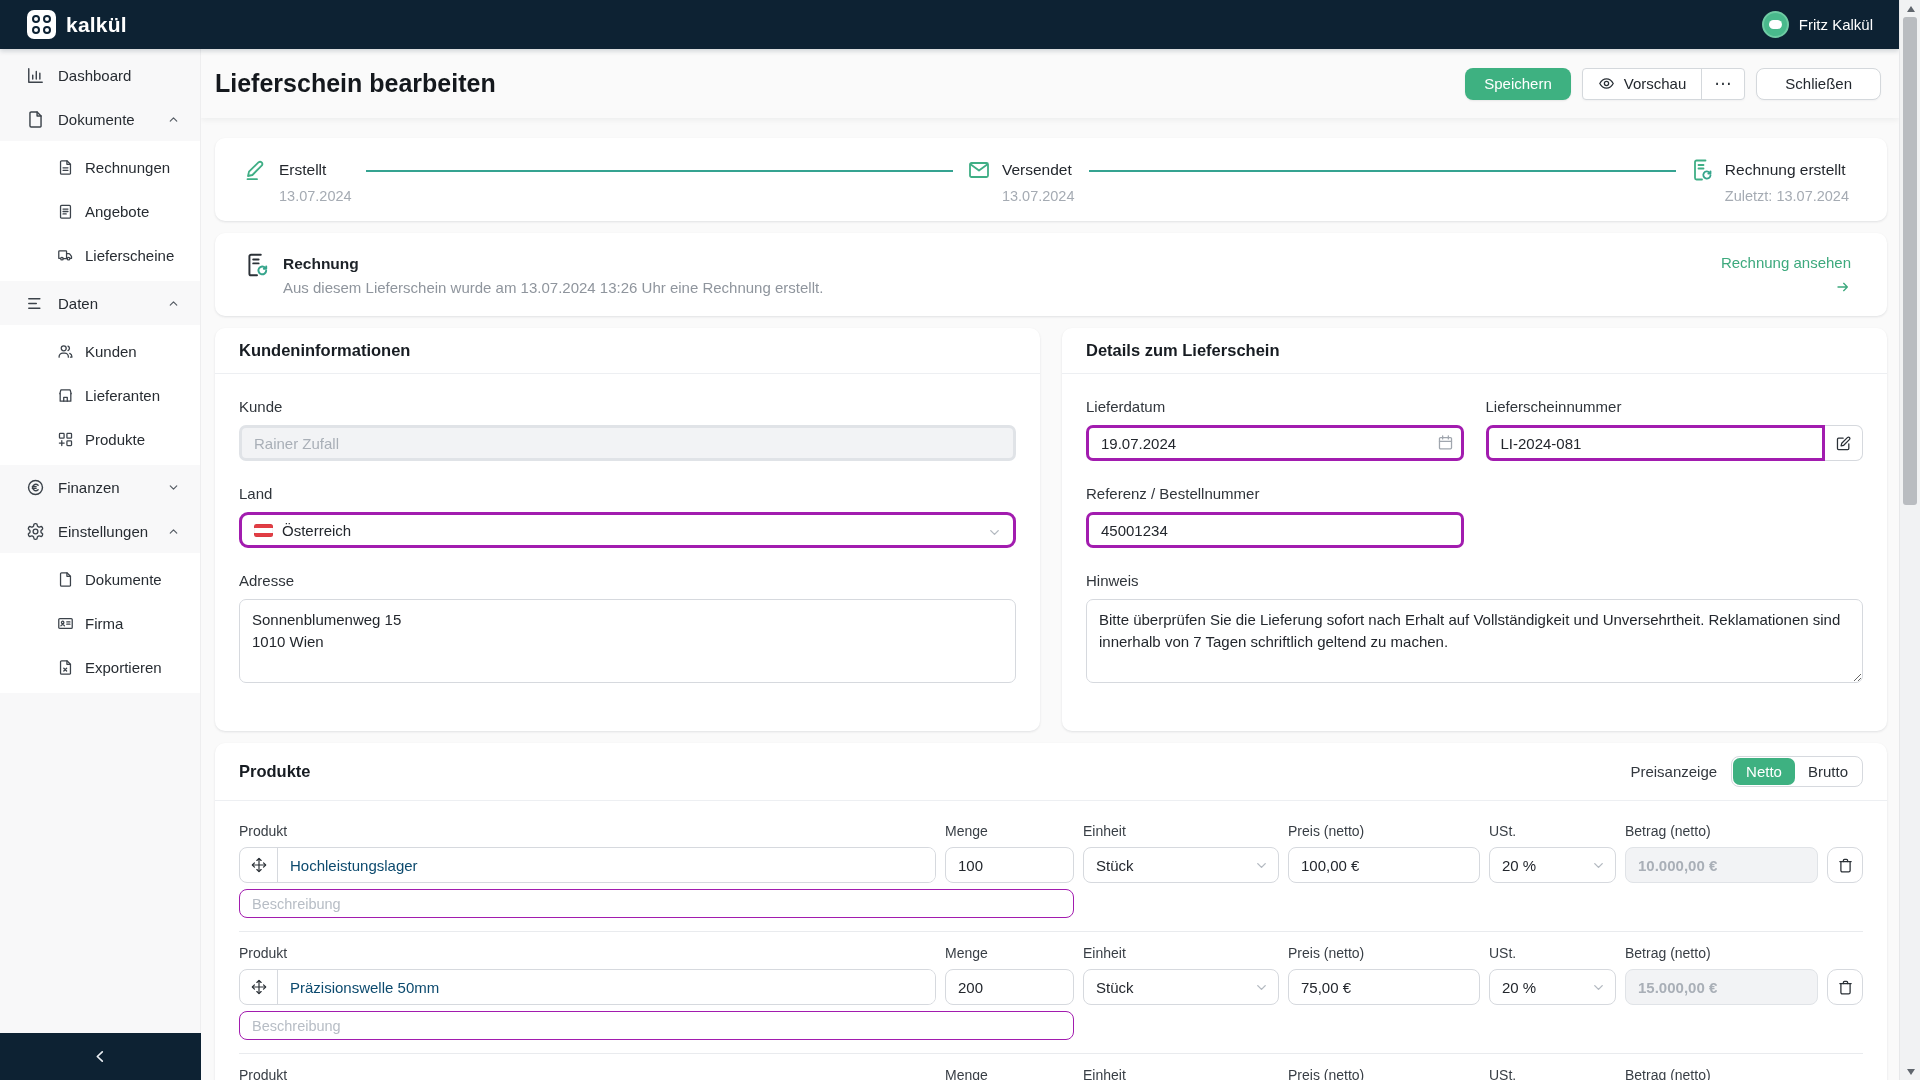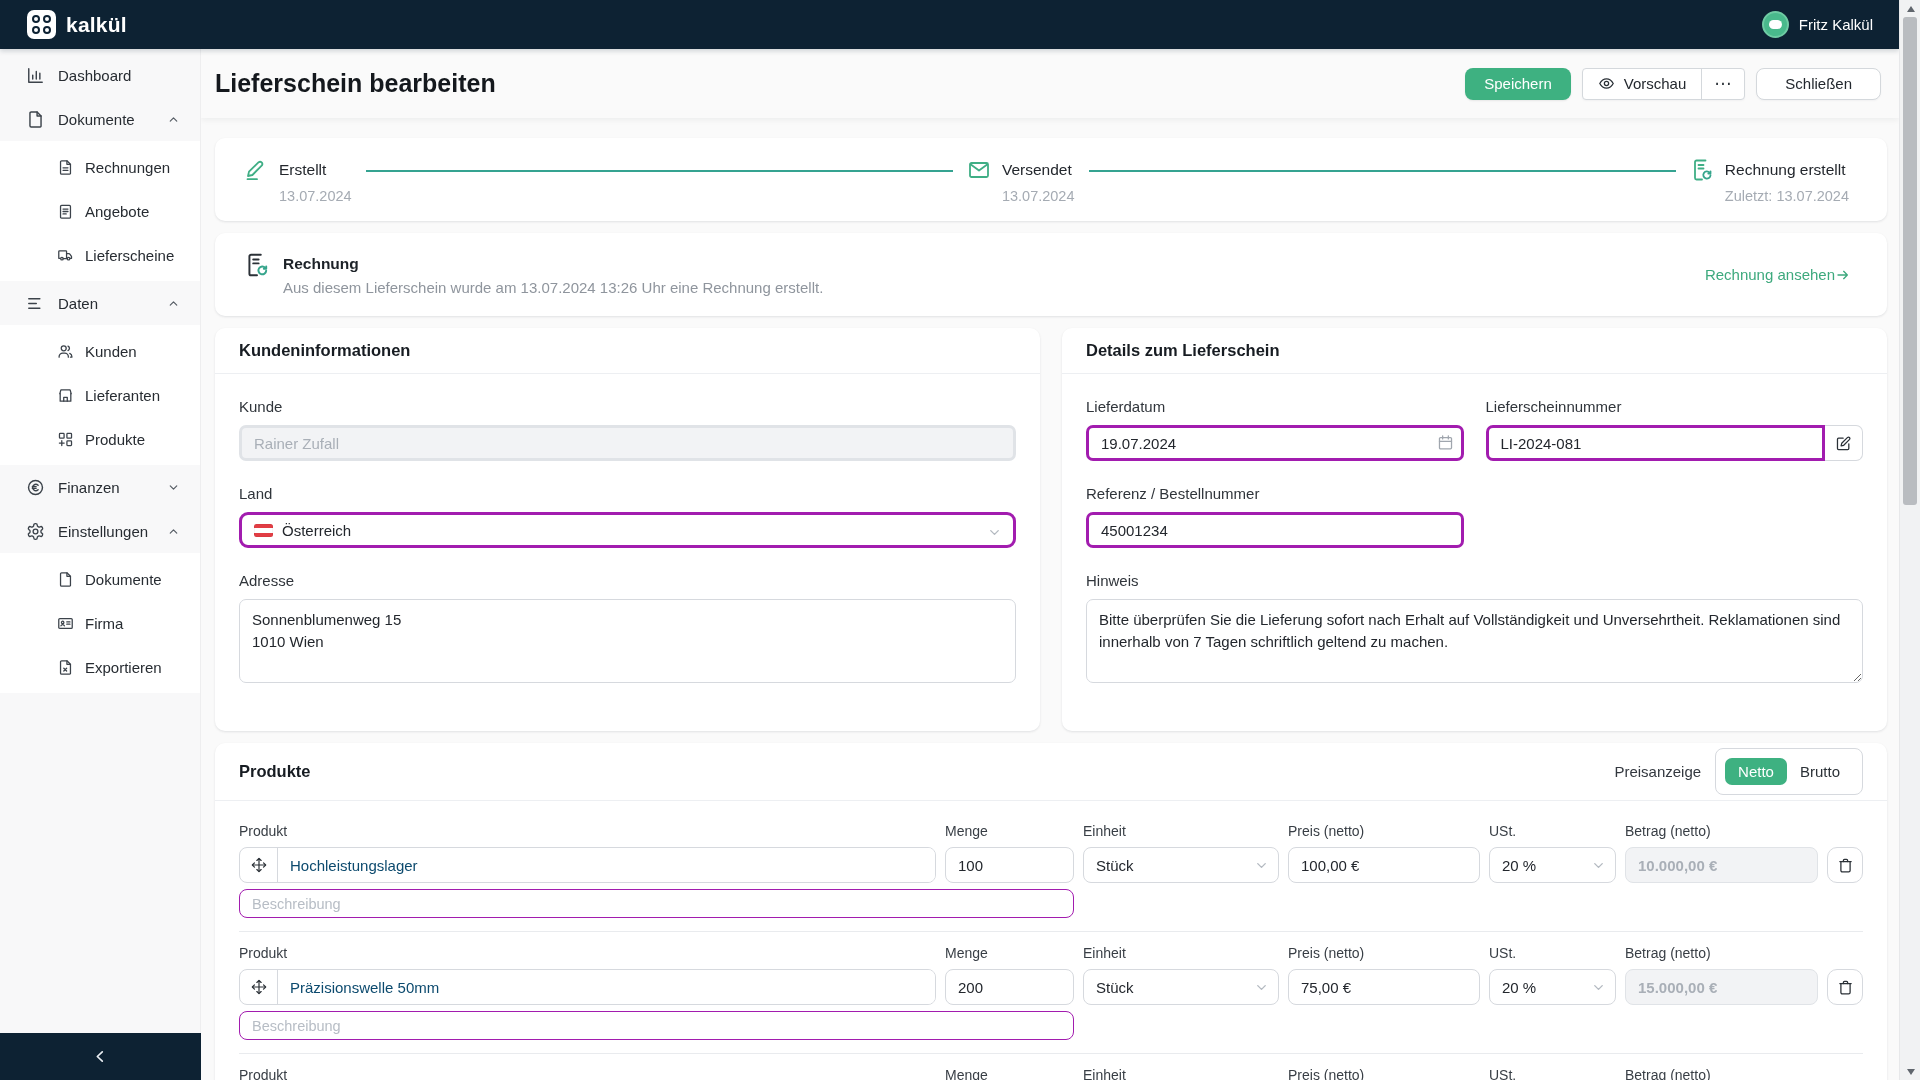--- a/index.html
+++ b/index.html
@@ -90,22 +90,22 @@
   .step-label { font-size:15.5px; color:#23272d; line-height:24px; }
   .step-date { font-size:14.5px; color:#a5abb3; margin-top:6px; }
   .connector { flex:1; height:2px; background:#35a391; margin:12px 14px 0 14px; min-width:40px; }
 
   
   .card-banner { height:83px; padding:0 36px 0 29px; display:flex; align-items:center; }
   .banner-ico { width:26px; height:26px; color:#2b3137; align-self:flex-start; margin-top:19px; }
   .banner-text { margin-left:13px; margin-top:2px; }
   .banner-title { font-size:15.5px; font-weight:bold; color:#1d2228; }
   .banner-sub { font-size:15px; color:#8f959d; margin-top:6px; }
-  .banner-link { margin-left:auto; display:flex; align-items:flex-end; color:#3da97d;
-    font-size:15px; cursor:pointer; }
+  .banner-link { margin-left:auto; display:flex; align-items:flex-end; gap:8px; color:#3da97d;
+    font-size:15px; cursor:pointer;flex-direction:column; }
   .banner-link svg { width:16px; height:16px; }
 
   
   .info-row { display:flex; gap:22px; height:403px; margin-bottom:12px; }
   .info-card { flex:1; overflow:hidden; margin-bottom:0; }
   .card-head { height:46px; display:flex; align-items:center; padding:0 24px;
     border-bottom:1px solid #edeff2; font-size:16.5px; font-weight:bold; color:#171c22; }
   .card-body { padding:24px 24px 0; }
   .field { margin-bottom:24px; }
   .f-label { font-size:15px; color:#30353b; margin-bottom:10px; }
@@ -133,21 +133,21 @@
   .ig-btn svg { width:17px; height:17px; color:#2b3137; }
 
   
   .card-products { margin-bottom:0; padding-bottom:60px; }
   .prod-head { height:58px; display:flex; align-items:center; padding:0 24px;
     border-bottom:1px solid #edeff2; }
   .prod-title { font-size:16.5px; font-weight:bold; color:#171c22; }
   .price-toggle-wrap { margin-left:auto; display:flex; align-items:center; gap:14px; }
   .pt-label { font-size:15px; color:#33383f; }
   .toggle { display:flex; border:1px solid #d6d9de; border-radius:8px; background:#fff;
-    overflow:hidden; padding:9px; }
+    overflow:hidden; padding:1px; }
   .toggle .t-seg { padding:5px 13px; font-size:15px; cursor:pointer; color:#2b3137; border-radius:7px; }
   .toggle .t-seg.active { background:#3eb181; color:#fff; }
   .prod-rows { padding:22px 24px 0; }
   .pgrid { display:grid; grid-template-columns:1fr 129px 196px 192px 127px 193px 36px;
     column-gap:9px; align-items:center; }
   .plabel { font-size:14px; color:#383e45; margin-bottom:8px; align-self:end; }
   .pgroup { display:flex; border:1px solid #d6d9de; border-radius:8px; height:36px; background:#fff;
     overflow:hidden; }
   .drag { width:38px; border-right:1px solid #d6d9de; display:flex; align-items:center;
     justify-content:center; cursor:grab; flex:none; }

